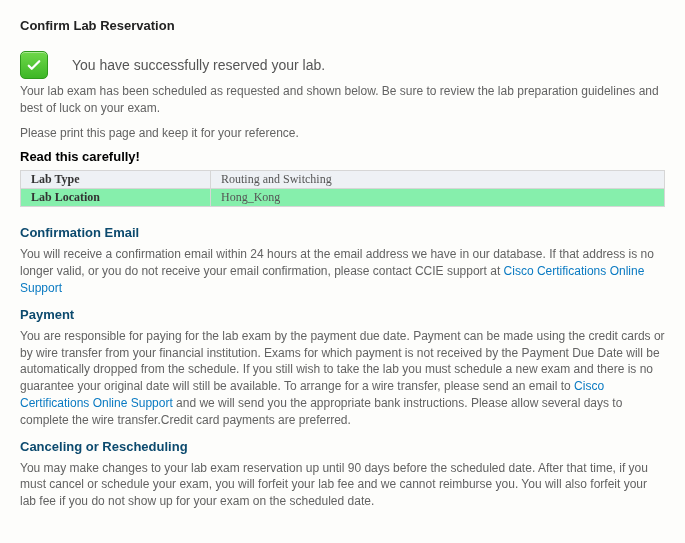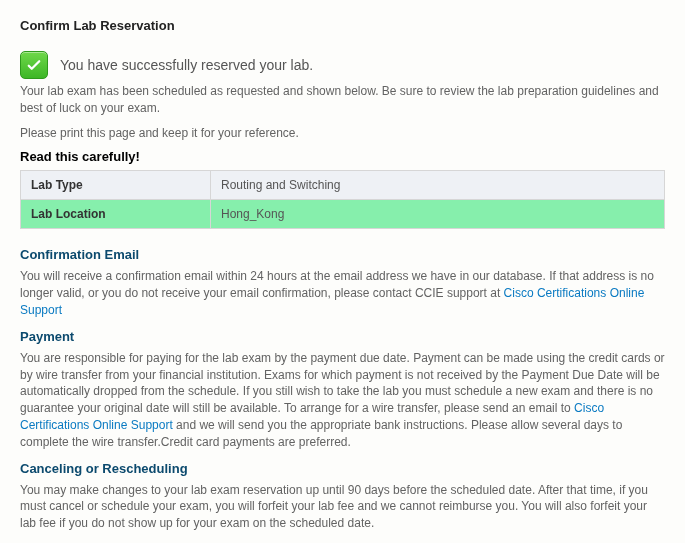--- a/index.html
+++ b/index.html
@@ -13,21 +13,21 @@
   }
   .page-title {
     font-size: 13px;
     font-weight: bold;
     color: #222;
     margin-bottom: 18px;
   }
   .success-row {
     display: flex;
     align-items: center;
-    gap: 12px;
+    gap: 24px;
     margin-bottom: 2px;
   }
   .success-icon {
     width: 28px; height: 28px;
     border-radius: 5px;
     background: linear-gradient(#6fd84a,#3db626);
     border: 1px solid #2e9a1c;
     display: flex; align-items: center; justify-content: center;
     box-shadow: inset 0 1px 0 rgba(255,255,255,.4);
   }
@@ -49,22 +49,23 @@
     margin: 6px 0 6px 0;
   }
   table.details {
     width: 100%;
     border-collapse: collapse;
     font-size: 12px;
     margin-bottom: 18px;
   }
   table.details td {
     border: 1px solid #d6d6d6;
-    padding: 7px 10px;
+    padding: 1px 10px;
     color: #555;
+    font-family: Liberation Serif, serif;
   }
   table.details td.label {
     width: 190px;
     font-weight: bold;
     color: #333;
   }
   table.details tr.shade td { background: #eef1f5; }
   table.details tr.plain td { background: #86efac; }
   .redact {
     display: inline-block;

